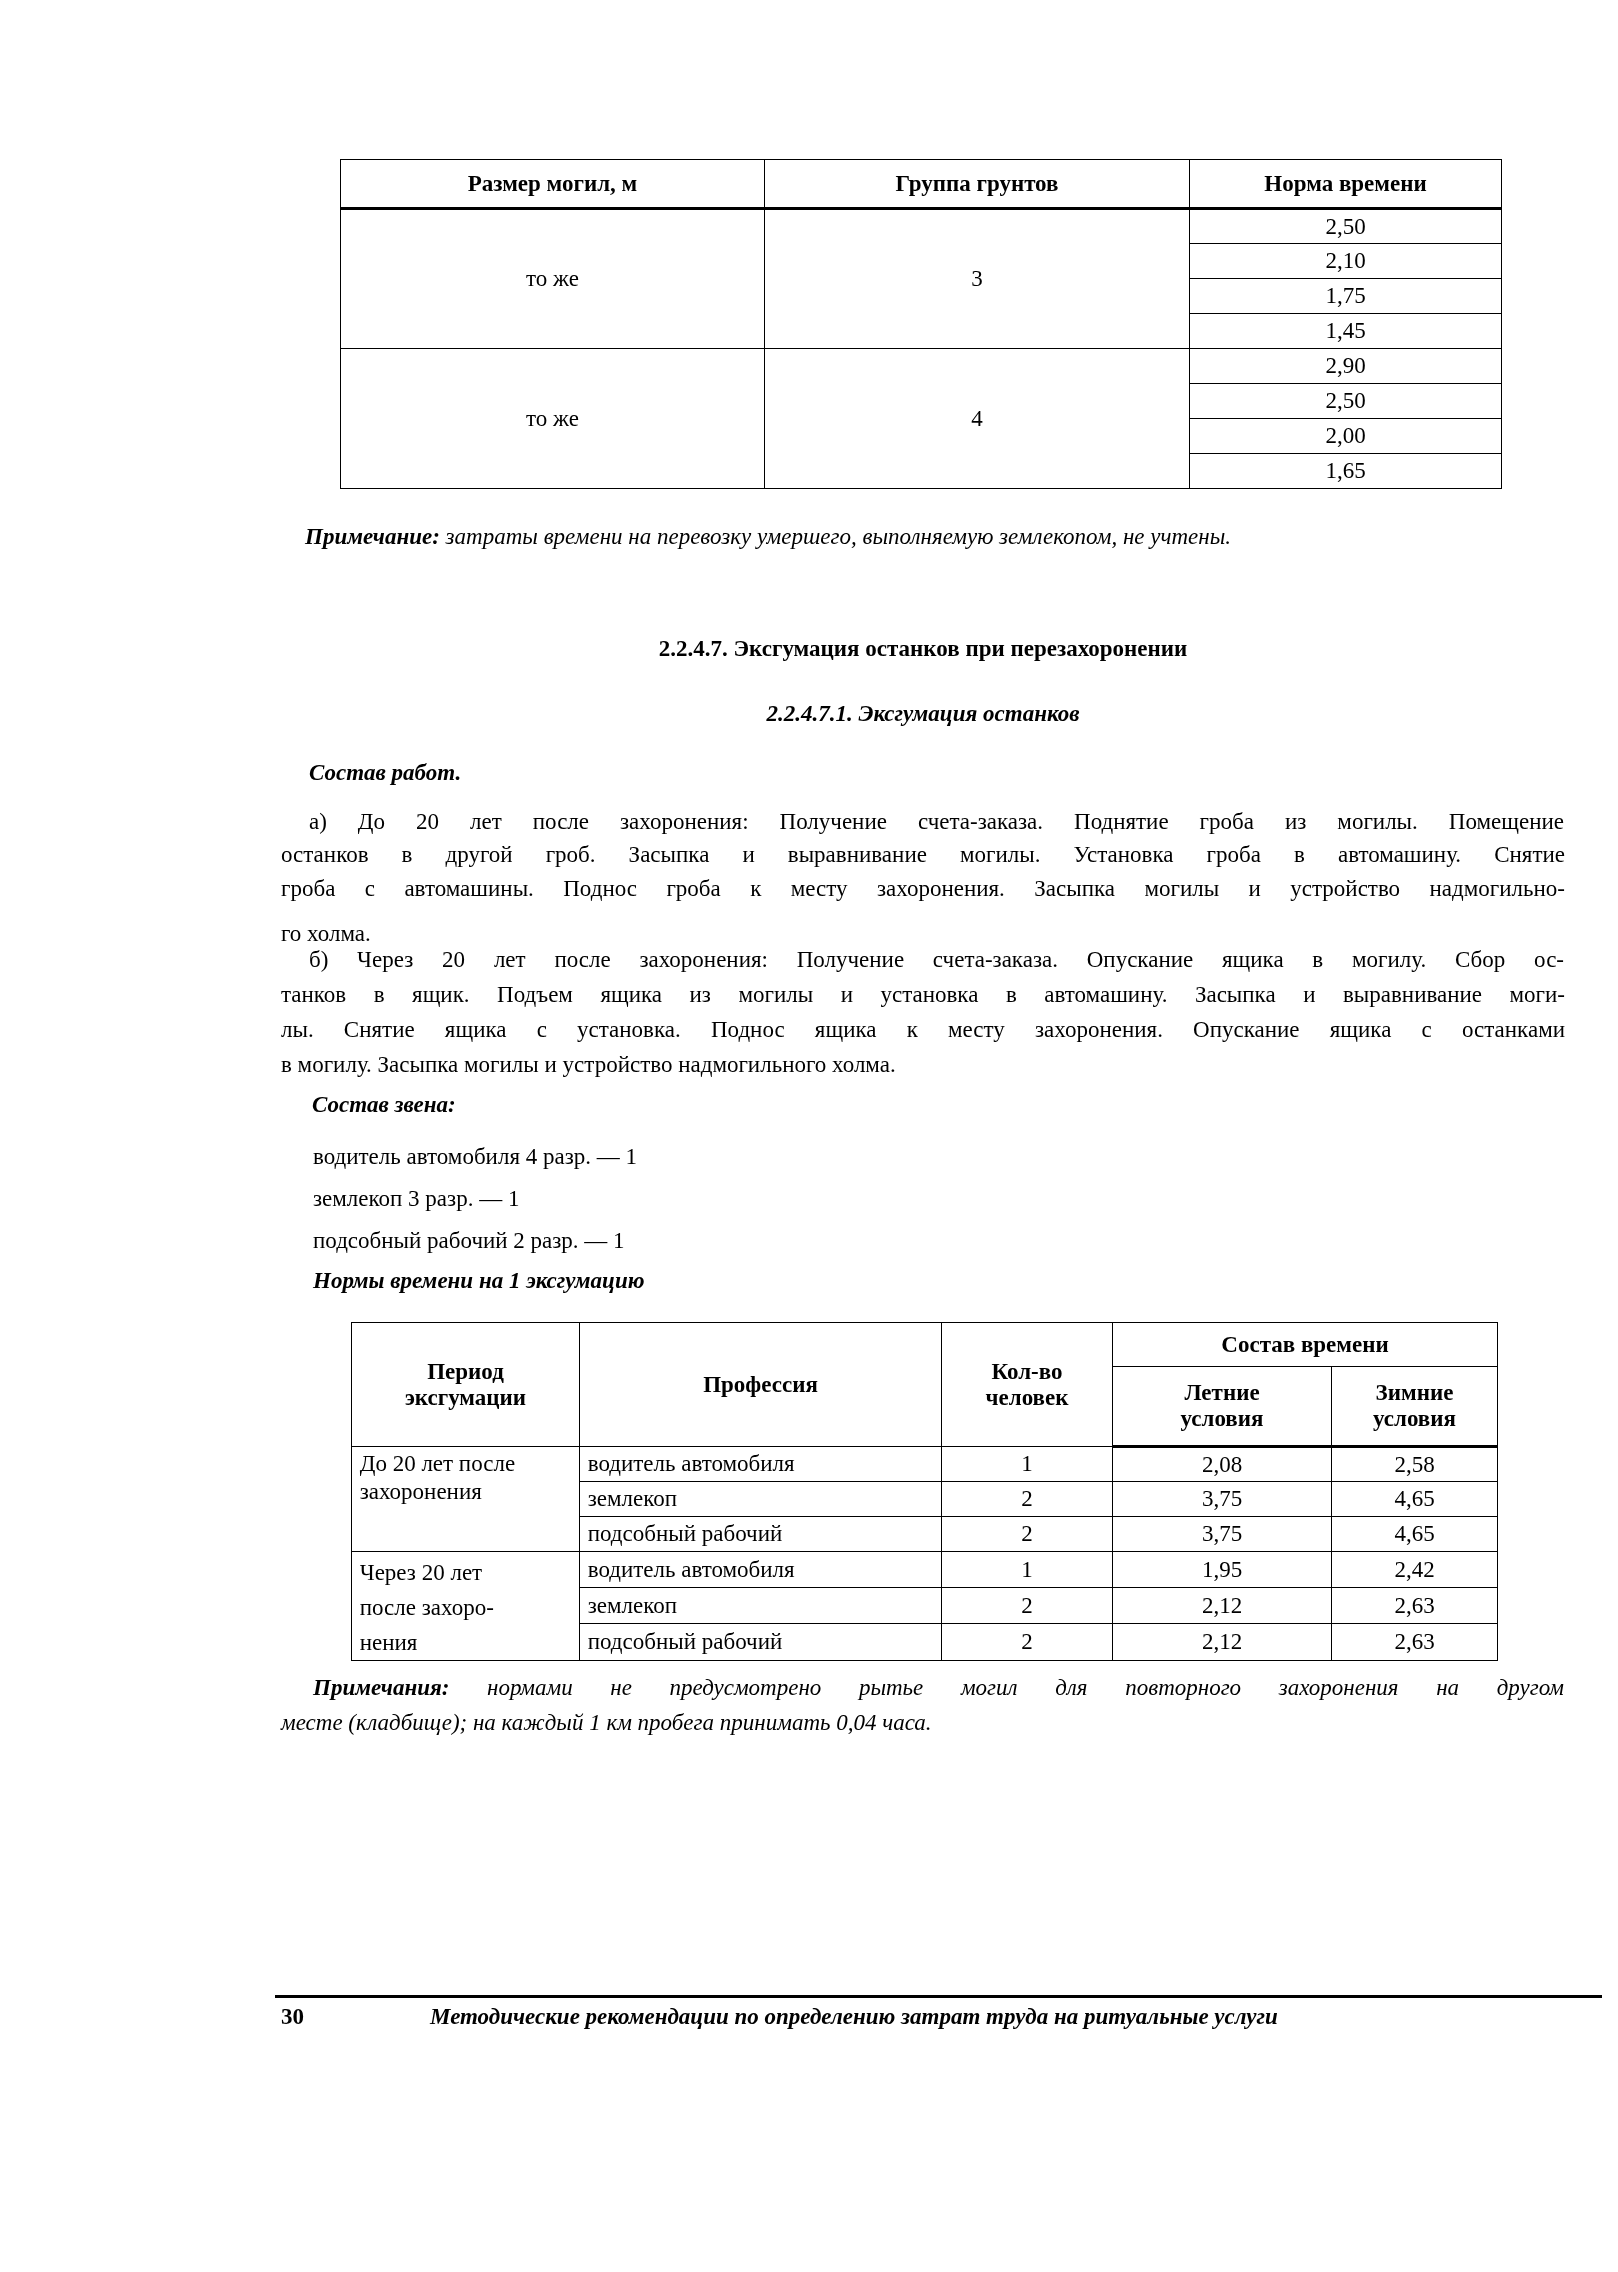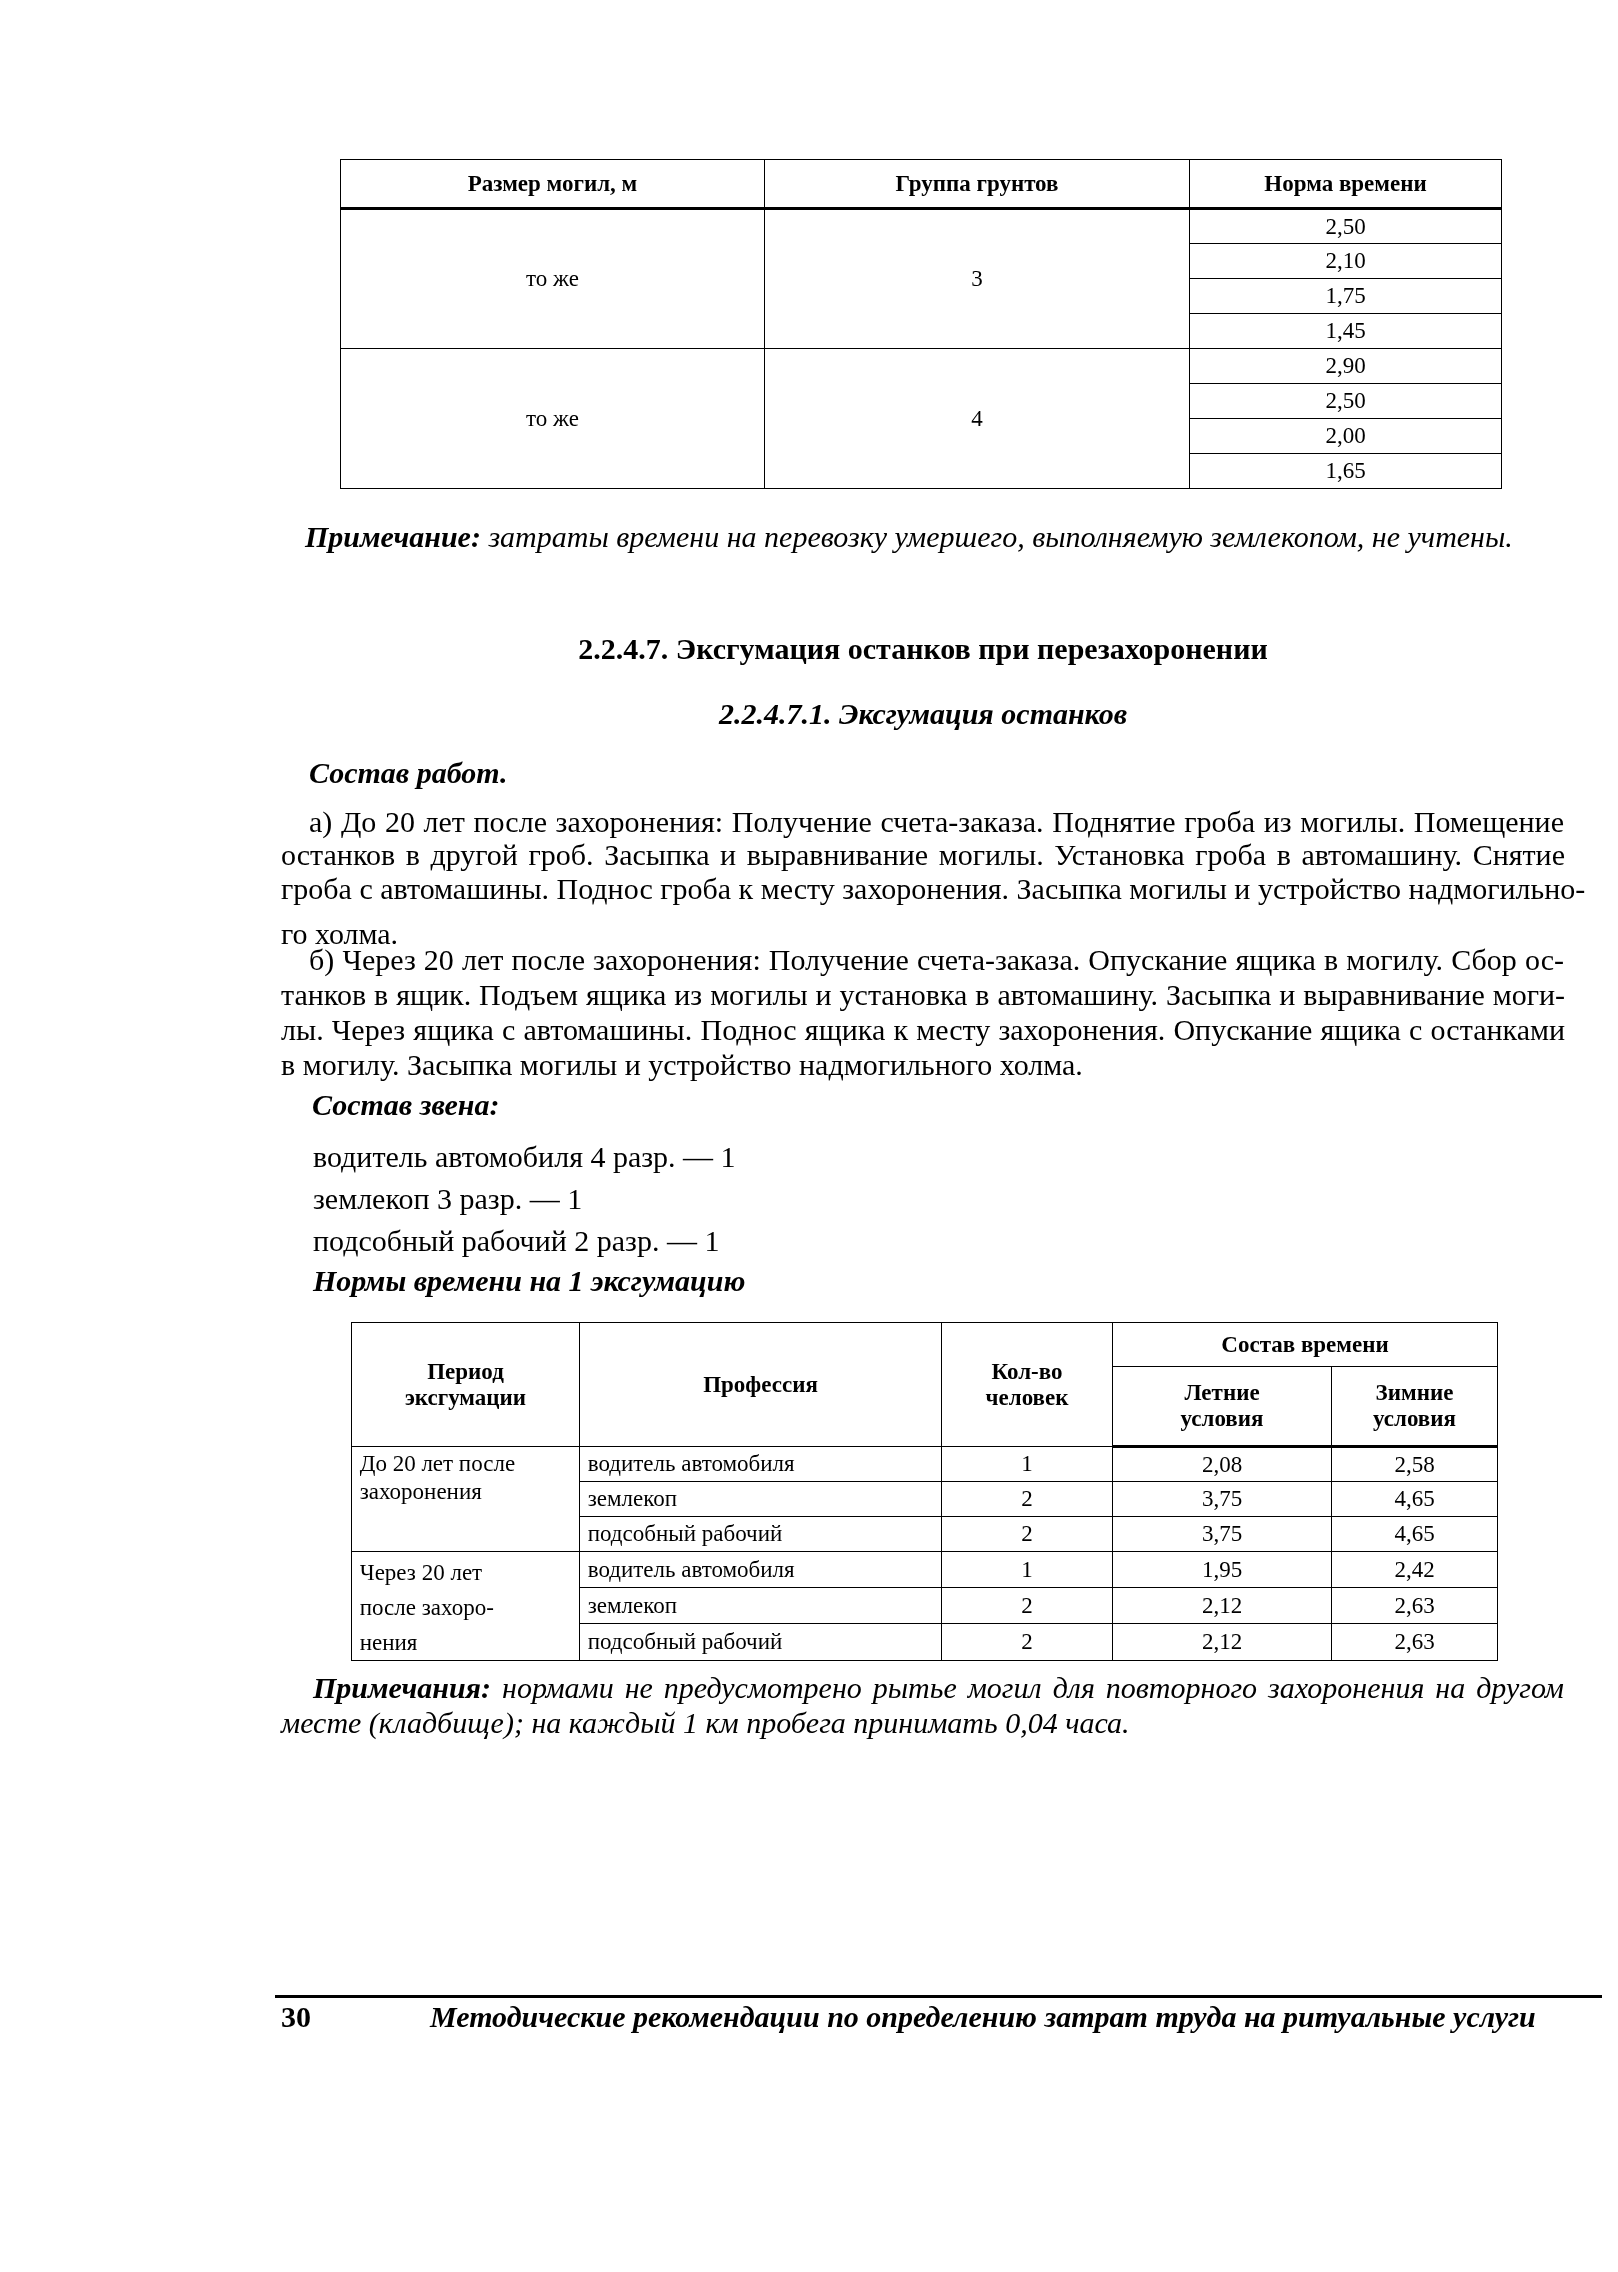--- a/index.html
+++ b/index.html
@@ -1,19 +1,19 @@
 <!DOCTYPE html>
 <html style="font-size:10.3px"><head>
 <meta charset="utf-8">
 <style>
   html, body { margin: 0; padding: 0; background: #ffffff; }
   body { width: 1618px; height: 2273px; position: relative; overflow: hidden;
          font-family: "Liberation Serif", "DejaVu Serif", serif; color: #000; }
   .abs { position: absolute; }
-  .txt { font-size: 30px; line-height: 33px; white-space: nowrap; }
+  .txt { font-size: 23px; line-height: 33px; white-space: nowrap; }
   .bi { font-weight: bold; font-style: italic; }
   .it { font-style: italic; }
   .b { font-weight: bold; }
   .center { text-align: center; }
 
   table.t { position: absolute; border-collapse: collapse; table-layout: fixed; }
   table.t td, table.t th { border: 1.3px solid #000; padding: 0; font-size: 23px;
          line-height: 26px; text-align: center; vertical-align: middle; }
   table.t th { font-weight: bold; }
   table.t tr.hdr-end th, table.t tr.hdr-end td { border-bottom: 3.2px solid #000; }
@@ -80,21 +80,21 @@
 <div>
   <div class="abs txt" style="left:309px; top:805px; width:1255px; text-align:justify; text-align-last:justify;">а) До 20 лет после захоронения: Получение счета-заказа. Поднятие гроба из могилы. Помещение</div>
   <div class="abs txt" style="left:281px; top:838px; width:1284px; text-align:justify; text-align-last:justify;">останков в другой гроб. Засыпка  и выравнивание могилы. Установка гроба в автомашину. Снятие</div>
   <div class="abs txt" style="left:281px; top:872px; width:1284px; text-align:justify; text-align-last:justify;">гроба с автомашины. Поднос гроба к месту захоронения. Засыпка могилы и устройство надмогильно-</div>
   <div class="abs txt" style="left:281px; top:905px;margin-top:12px;">го холма.</div>
 </div>
 
 <div>
   <div class="abs txt" style="left:309px; top:943px; width:1255px; text-align:justify; text-align-last:justify;">б) Через 20 лет после захоронения: Получение счета-заказа. Опускание ящика в могилу. Сбор ос-</div>
   <div class="abs txt" style="left:281px; top:978px; width:1284px; text-align:justify; text-align-last:justify;">танков в ящик. Подъем ящика из могилы и установка в автомашину. Засыпка и выравнивание моги-</div>
-  <div class="abs txt" style="left:281px; top:1013px; width:1284px; text-align:justify; text-align-last:justify;">лы. Через ящика с автомашины. Поднос ящика к месту захоронения. Опускание ящика с останками</div>
+  <div class="abs txt" style="left:281px; top:1013px; width:1284px; text-align:justify; text-align-last:justify;">лы. Снятие ящика с установка. Поднос ящика к месту захоронения. Опускание ящика с останками</div>
   <div class="abs txt" style="left:281px; top:1048px;">в могилу. Засыпка могилы и устройство надмогильного холма.</div>
 </div>
 
 <div class="abs txt bi" style="left:312px; top:1088px;">Состав звена:</div>
 <div class="abs txt" style="left:313px; top:1140px;">водитель автомобиля 4 разр. — 1</div>
 <div class="abs txt" style="left:313px; top:1182px;">землекоп 3 разр. — 1</div>
 <div class="abs txt" style="left:313px; top:1224px;">подсобный рабочий 2 разр. — 1</div>
 <div class="abs txt bi" style="left:313px; top:1264px;">Нормы времени на 1 эксгумацию</div>
 
 <table class="t" style="left:351px; top:1322px; width:1146px;">

